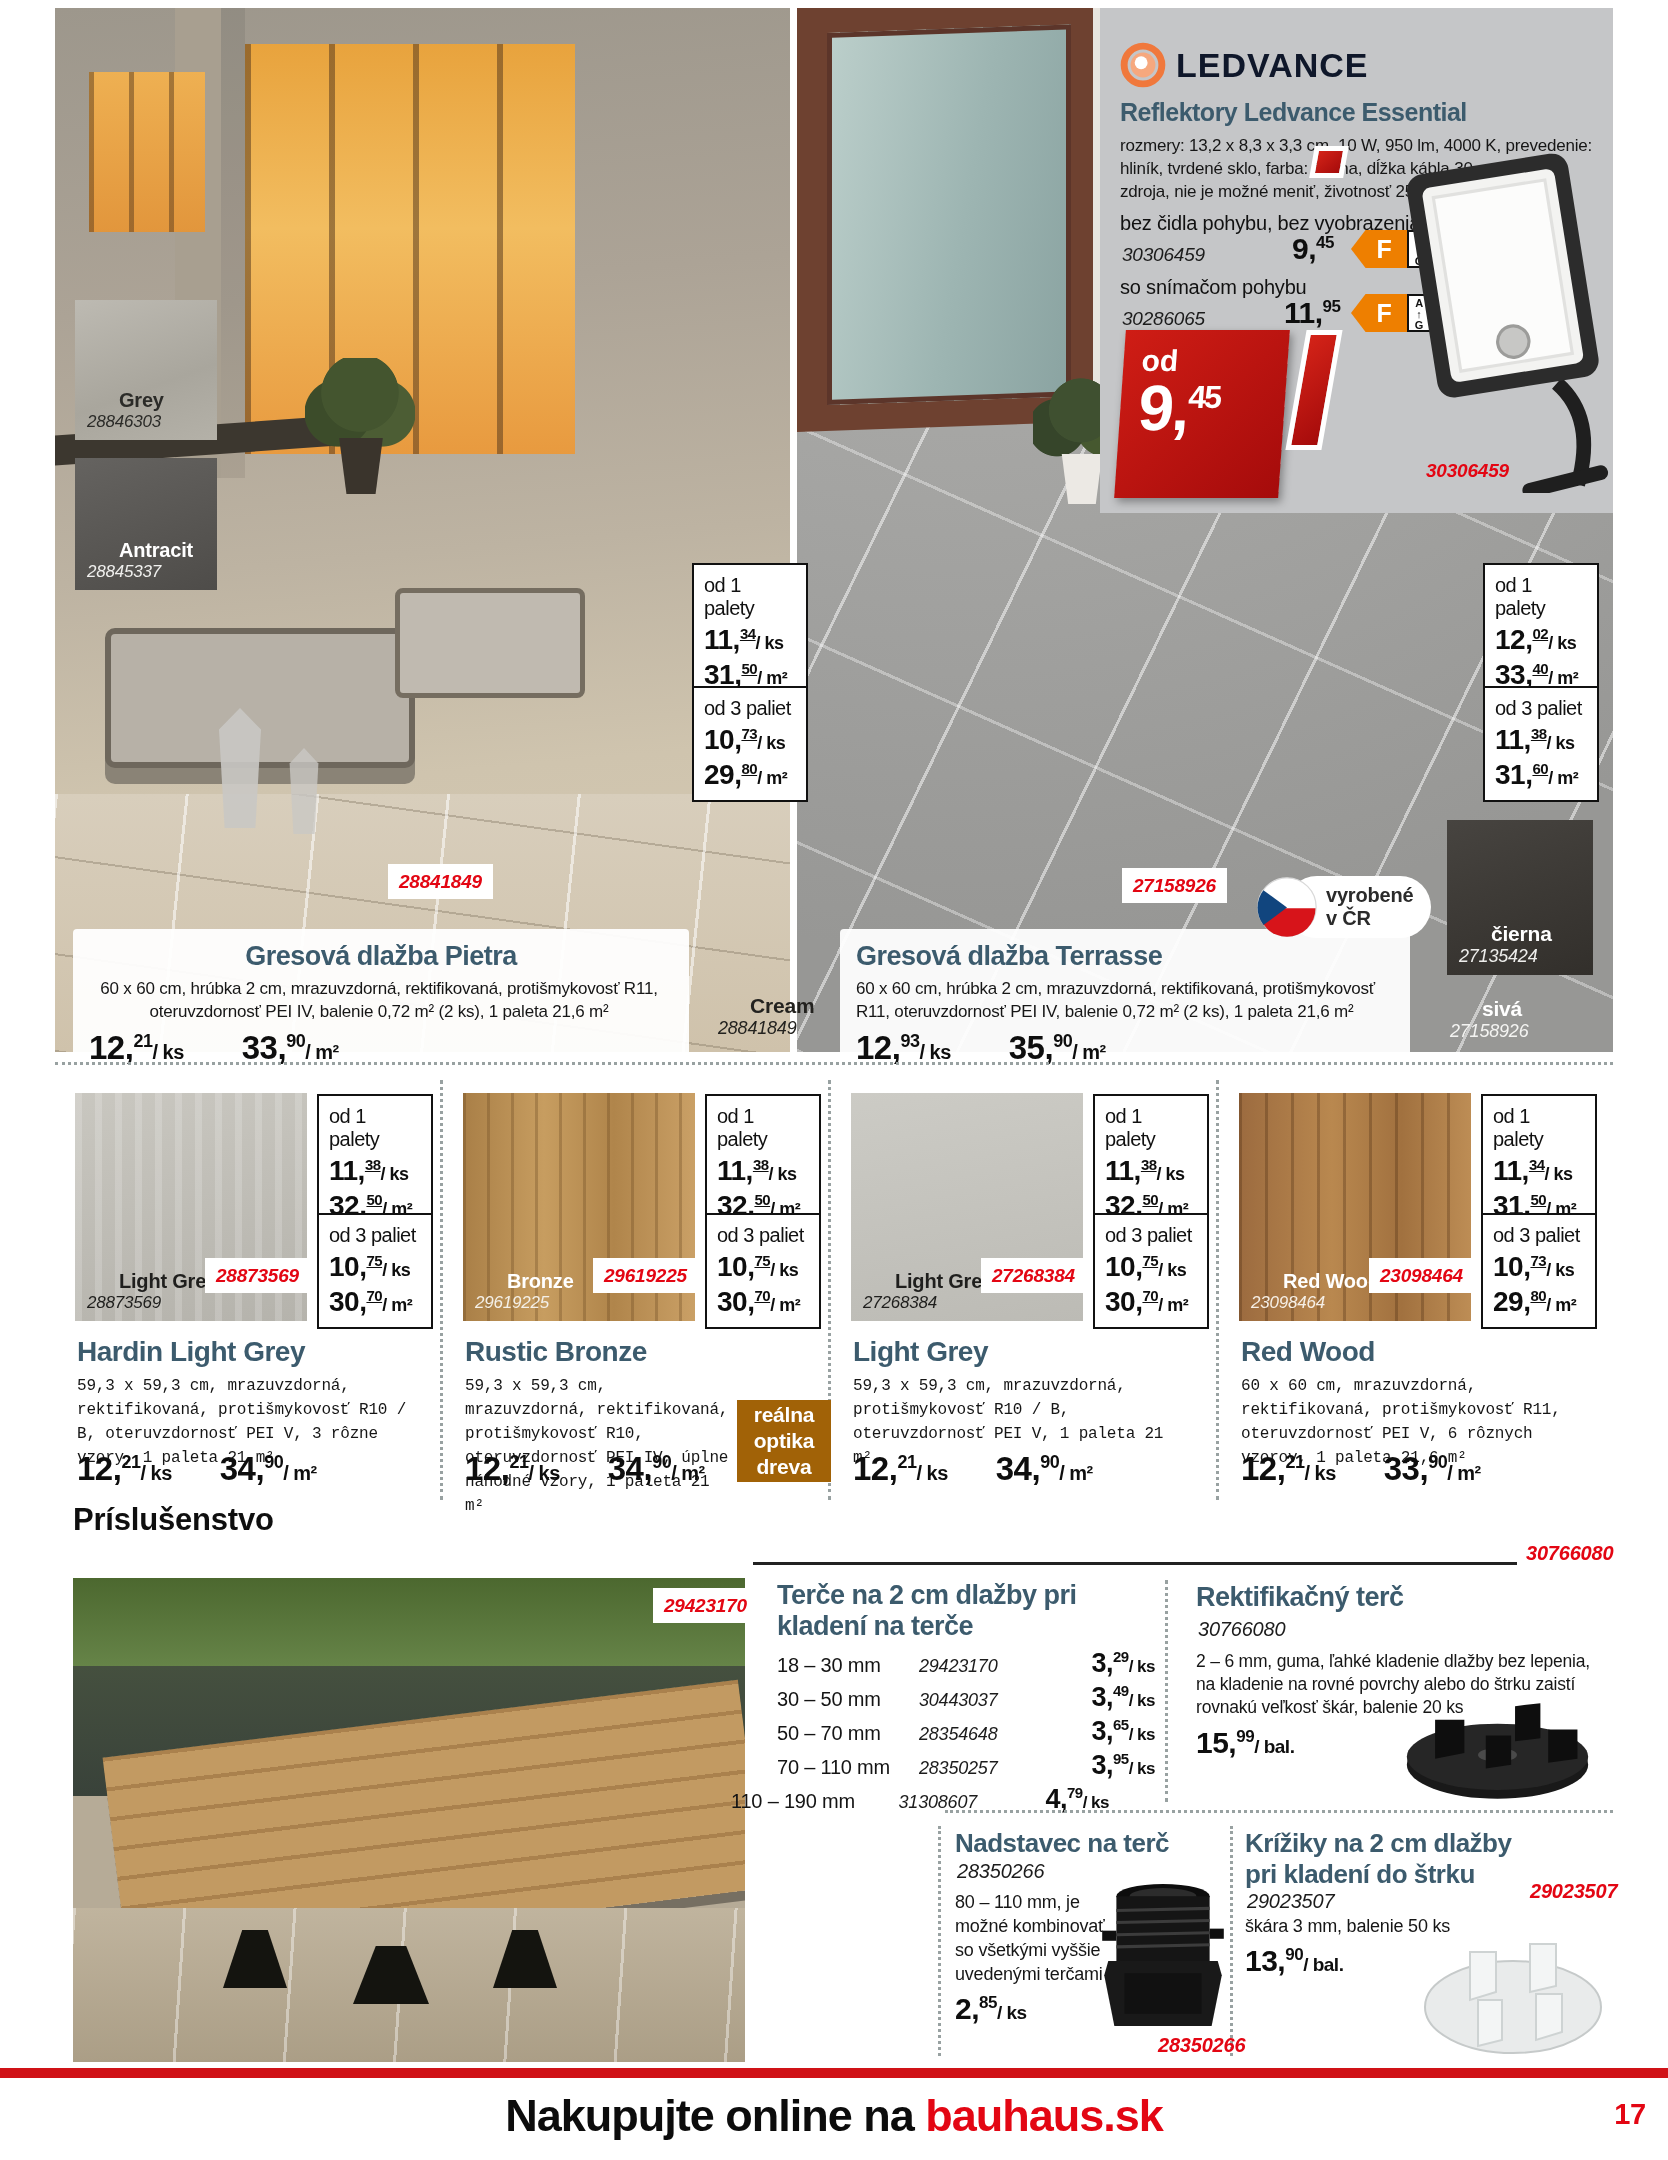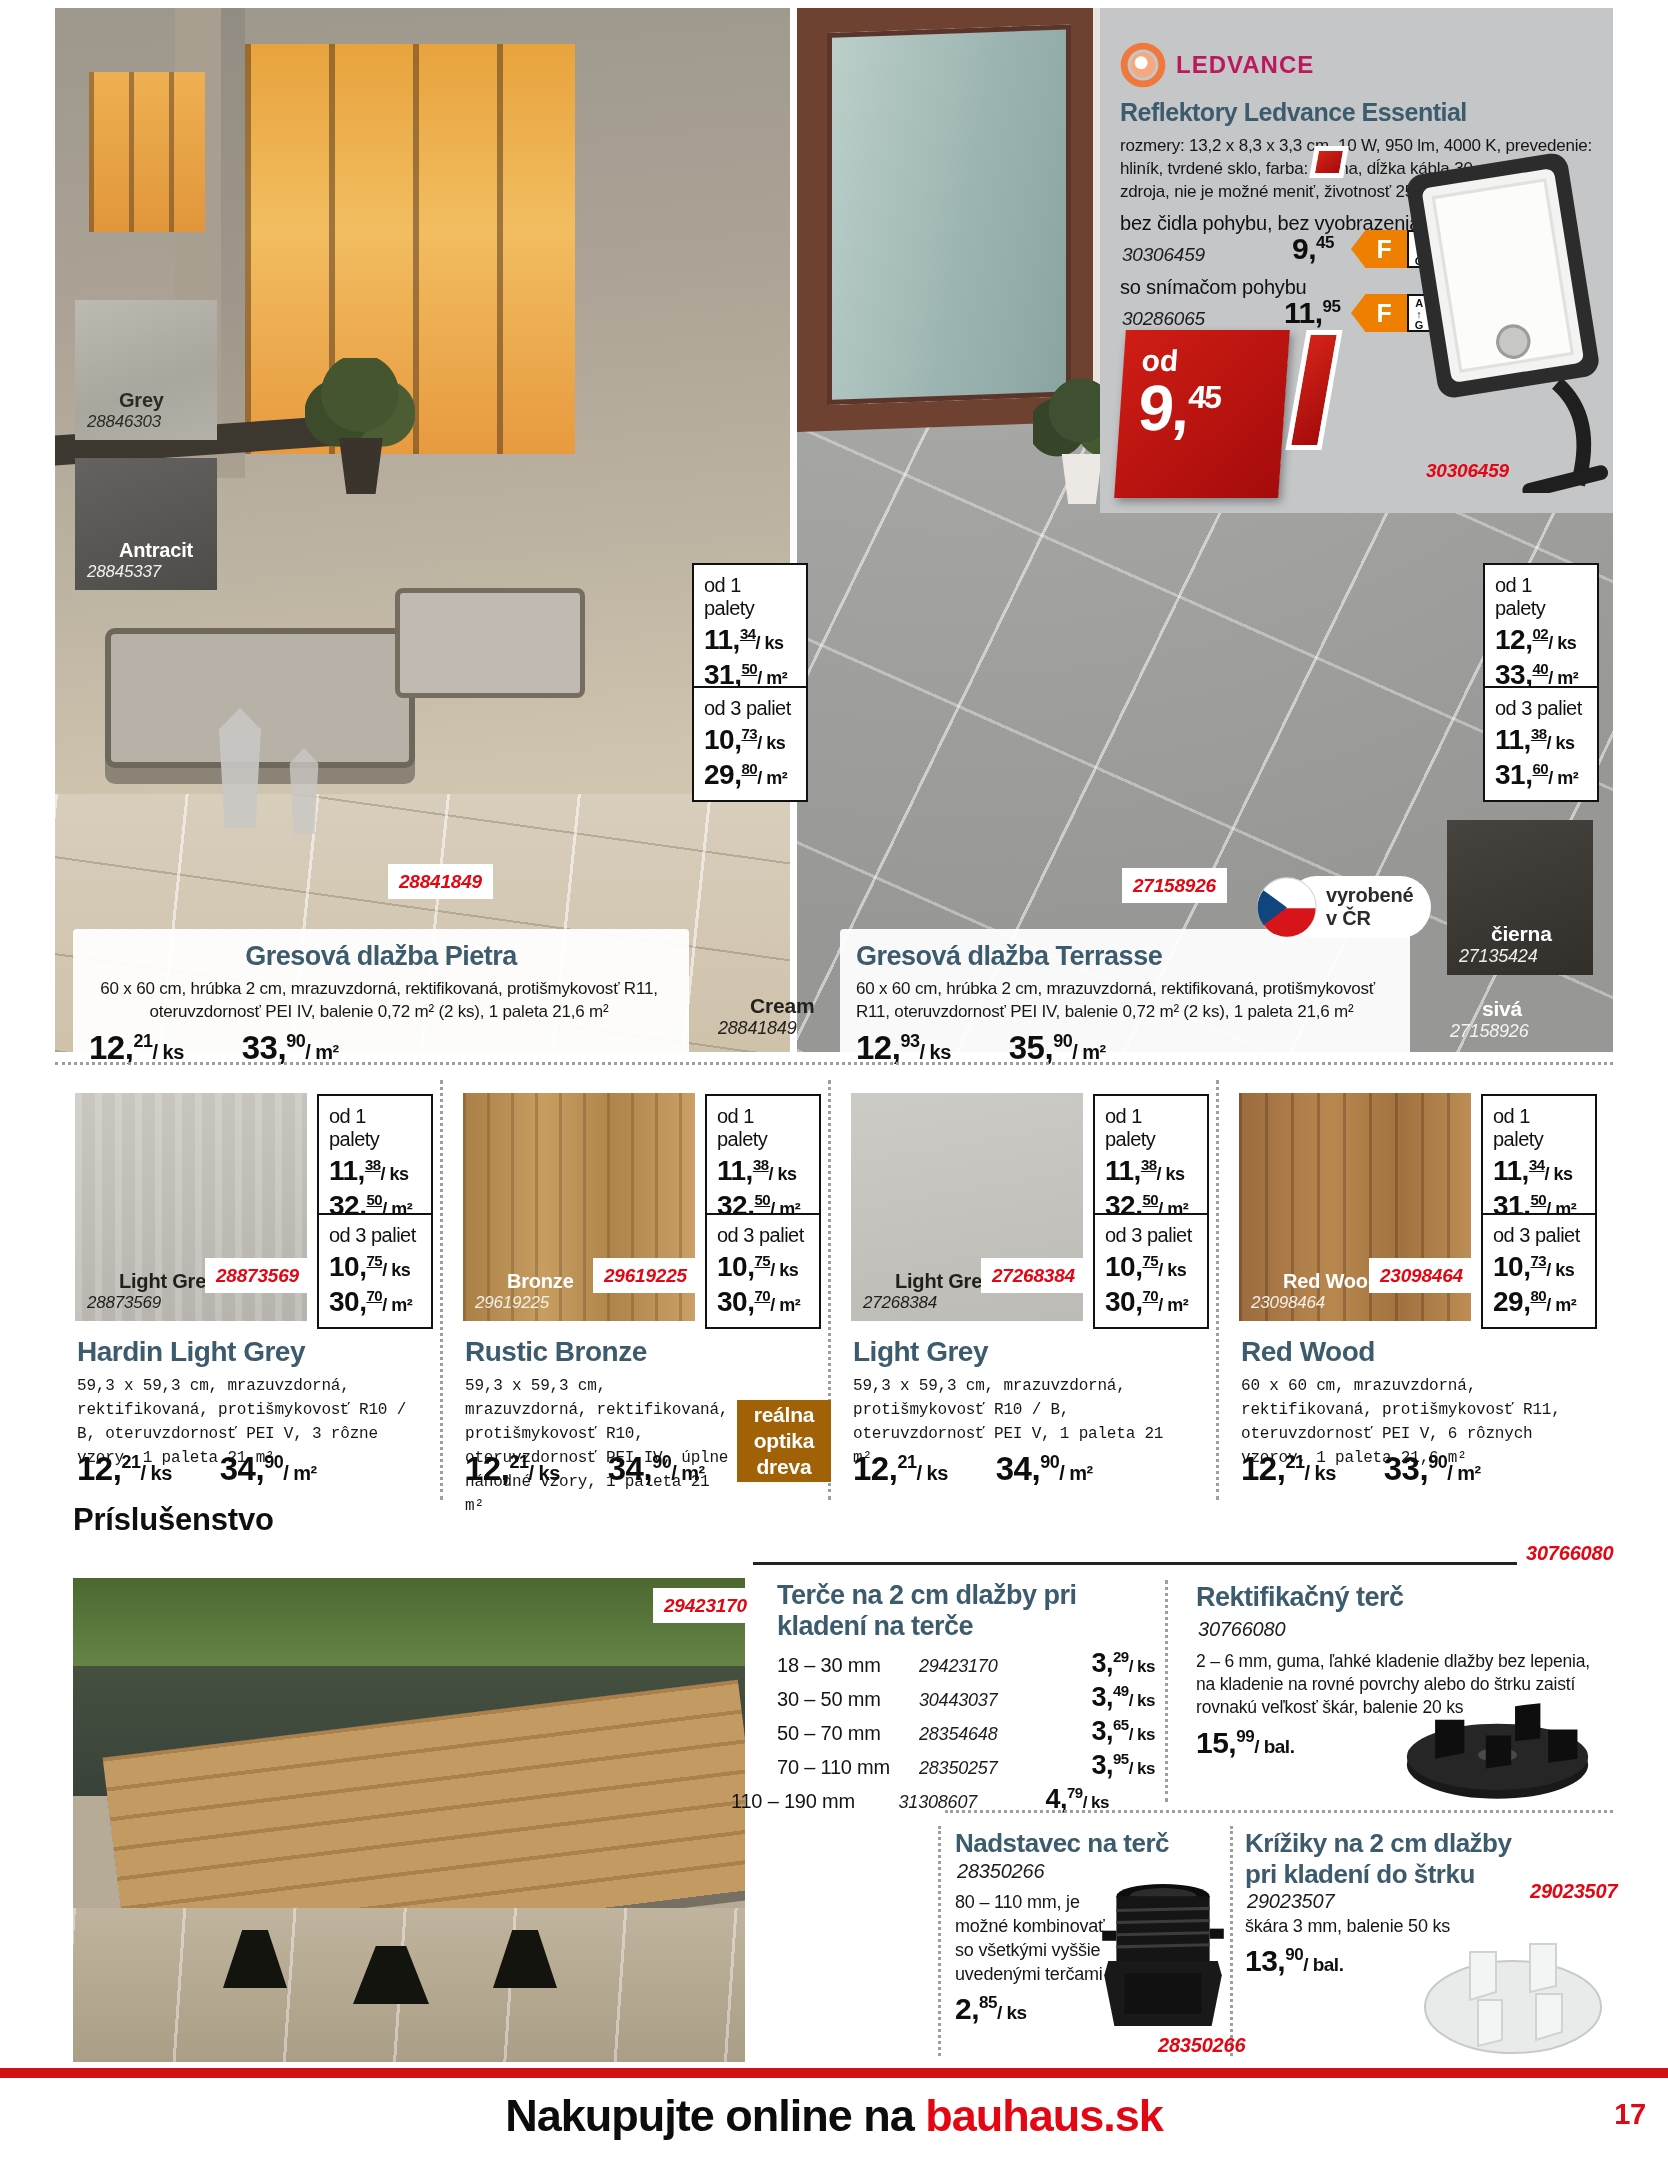--- a/index.html
+++ b/index.html
@@ -77,21 +77,21 @@
   .panel .p-name { font-size:27px; margin-bottom:5px; }
   .panel .p-desc { font-size:17px; line-height:23px; }
   .panel .p-prices { margin-top:6px; display:flex; gap:58px; }
 
   .swlabel-n { font-weight:700; font-size:20px; line-height:1.2;margin-left:32px; }
   .swlabel-s { font-style:italic; font-size:17px; }
 
   
   .ledbox { position:absolute; left:1100px; top:8px; width:513px; height:505px; background:#c5c6c8; }
   .led-logo { position:absolute; left:20px; top:34px; display:flex; align-items:center; gap:10px; }
-  .led-logo .wordmark { color:#be185d; font-weight:700; font-size:24px; letter-spacing:1px; }
+  .led-logo .wordmark { color:#0f172a; font-weight:700; font-size:34px; letter-spacing:1px; }
   .led-title { position:absolute; left:20px; top:90px; font-size:25px; }
   .led-desc { position:absolute; left:20px; top:126px; width:474px; font-size:17px; line-height:23px; }
   .led-line { position:absolute; font-size:20px; color:#111; }
   .energy { display:flex; align-items:stretch; height:38px; }
   .e-arrow { width:56px; background:#ee7f00; clip-path:polygon(0 50%,26% 0,100% 0,100% 100%,26% 100%);
     color:#fff; font-weight:700; font-size:25px; display:flex; align-items:center; justify-content:center; padding-left:10px; }
   .e-scale { width:24px; background:#fff; border:2px solid #111; display:flex; flex-direction:column; align-items:center; justify-content:space-between; font-size:11px; font-weight:700; line-height:1; padding:2px 0; color:#111; }
   .promo { position:absolute; left:20px; top:322px; display:flex; align-items:flex-start; }
   .promo-main { width:164px; height:168px; background:linear-gradient(135deg,#cf1d15 0%,#a50b0b 100%); transform:skewX(-4deg); color:#fff; padding:14px 12px 0 18px; box-shadow:3px 4px 8px rgba(0,0,0,.35); }
   .promo-od { font-size:30px; font-weight:700; }

